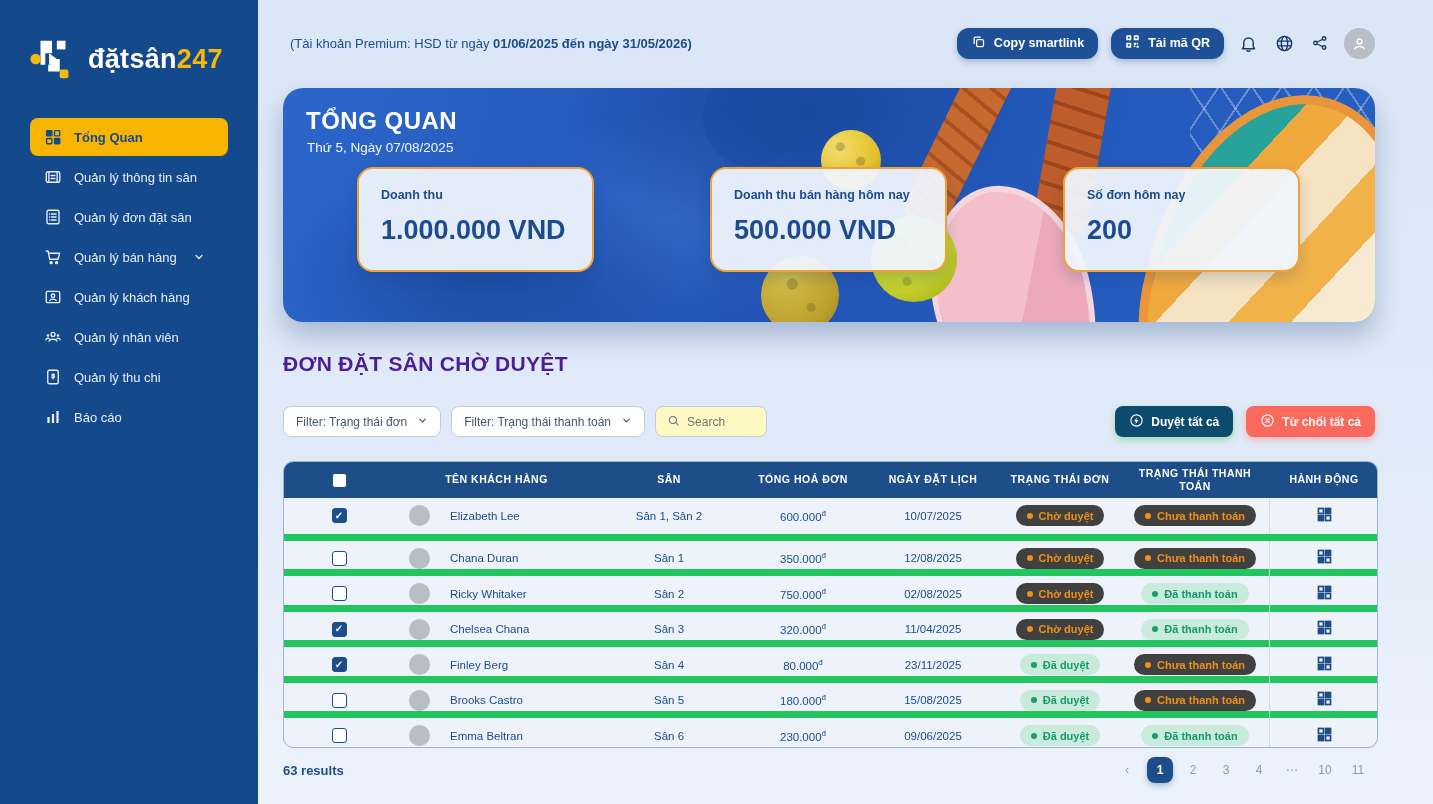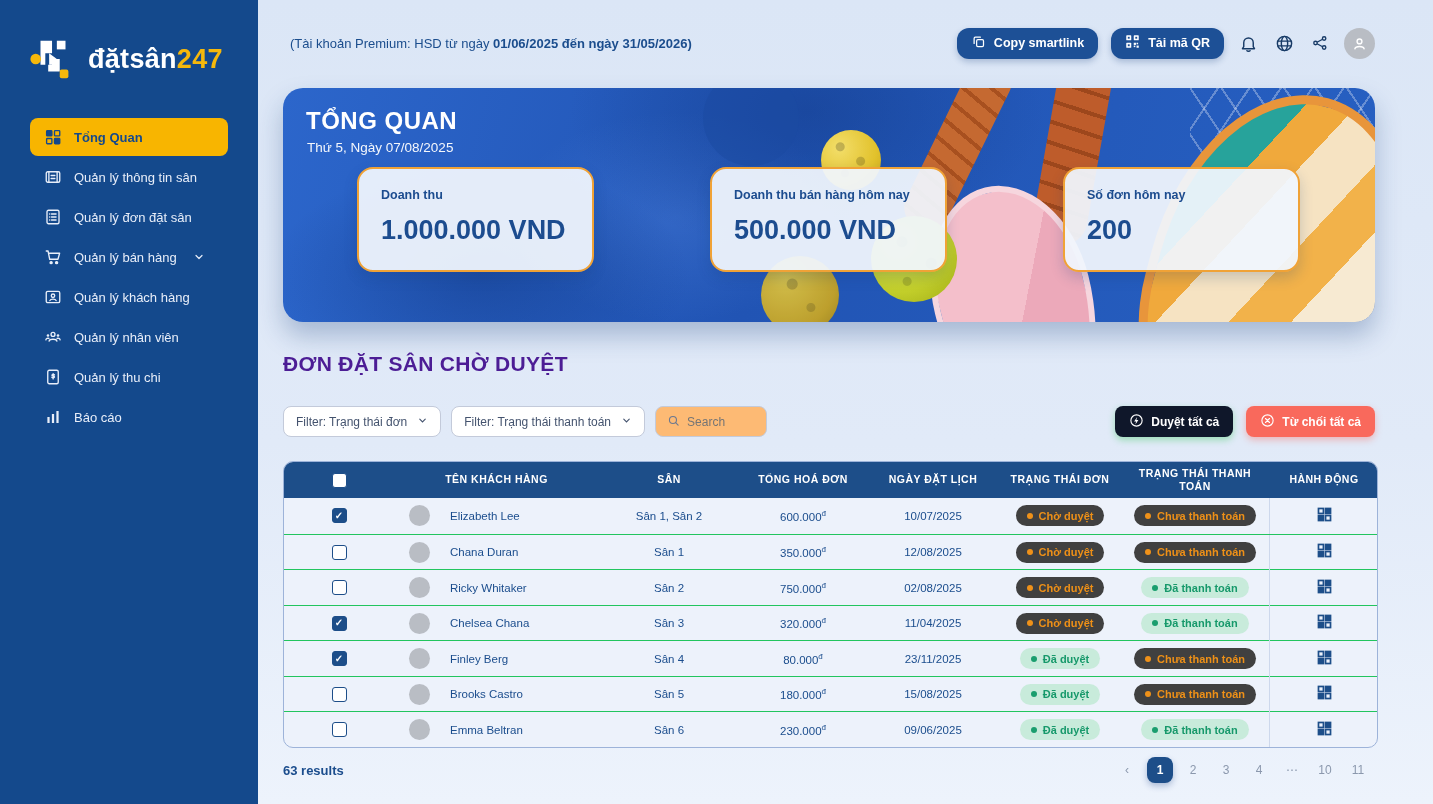--- a/index.html
+++ b/index.html
@@ -81,37 +81,37 @@
     border:2px solid #F0A236; border-radius:16px; padding:19px 22px; box-shadow:0 6px 14px rgba(18,58,120,.20); }
   .sc-label { font-size:12.5px; font-weight:bold; color:#1C4C8F; white-space:nowrap; }
   .sc-value { margin-top:13px; font-size:27px; font-weight:800; color:#1C4C8F; }
   .c1 { left:74px; } .c2 { left:427px; } .c3 { left:780px; }
   
   .section-title { position:absolute; left:25px; top:352px; font-size:21px; font-weight:800;
     color:#4c1d95; letter-spacing:.3px; }
   .filter-row { position:absolute; left:25px; top:406px; width:1092px; display:flex; align-items:center; gap:10px; }
   .dd { height:31px; border:1px solid #C3CADA; border-radius:8px; background:#fff; display:flex;
     align-items:center; gap:10px; padding:0 12px; font-size:12px; color:#44536E; cursor:pointer; }
-  .search-box { height:31px; border:1px solid #C3CADA; border-radius:8px; background:#fdba74; display:flex;
+  .search-box { height:31px; border:1px solid #C3CADA; border-radius:8px; background:#fef9c3; display:flex;
     align-items:center; gap:7px; padding:0 11px; width:112px; color:#6B7890; }
   .search-box input { border:none; outline:none; width:70px; font-size:12px; font-family:inherit;
     color:#44536E; background:transparent; }
   .bulk { margin-left:auto; display:flex; gap:13px; }
   .btn-pill { display:inline-flex; align-items:center; gap:7px; border:none; border-radius:8px; height:31px;
     padding:0 14px; font-size:12px; font-weight:bold; color:#fff; font-family:inherit; cursor:pointer; }
-  .btn-green { background:#0f172a; box-shadow:0 3px 7px rgba(46,201,79,.4); }
+  .btn-green { background:#0c4a6e; box-shadow:0 3px 7px rgba(46,201,79,.4); }
   .btn-red { background:#F9695C; box-shadow:0 3px 7px rgba(249,105,92,.4); }
   
   .table { position:absolute; left:25px; top:461px; width:1095px; border:1px solid #9DB3D9;
     border-radius:10px; overflow:hidden; background:#EDF2FB; }
   .tr { display:grid; grid-template-columns:110px 205px 140px 128px 132px 122px 148px 110px; align-items:center; }
   .thead { background:#1D4E89; color:#fff; height:36px; }
   .th { font-size:10.5px; font-weight:bold; letter-spacing:.5px; text-align:center; line-height:1.25;
     padding:0 6px; text-transform:uppercase; }
-  .row { height:35.5px; border-top:1px solid #22c55e; font-size:11.5px; color:#1B4D8D; }
+  .row { height:35.5px; border-top:7px solid #22c55e; font-size:11.5px; color:#1B4D8D; }
   .row:first-of-type { border-top:none; }
   .td { text-align:center; }
   .td-name { display:flex; align-items:center; gap:20px; padding-left:15px; text-align:left; }
   .avatar-sm { width:21px; height:21px; border-radius:50%; background:#B9BDC4; flex:0 0 21px; }
   .cb { width:15px; height:15px; border:1.6px solid #1D4E89; border-radius:3px; background:#fff;
     margin:0 auto; cursor:pointer; display:flex; align-items:center; justify-content:center;
     font-size:10px; color:#fff; font-weight:bold; line-height:1; }
   .cb.on { background:#1D4E89; }
   .badge { display:inline-flex; align-items:center; gap:6px; height:21px; padding:0 11px;
     border-radius:11px; font-size:11px; font-weight:bold; white-space:nowrap; }

